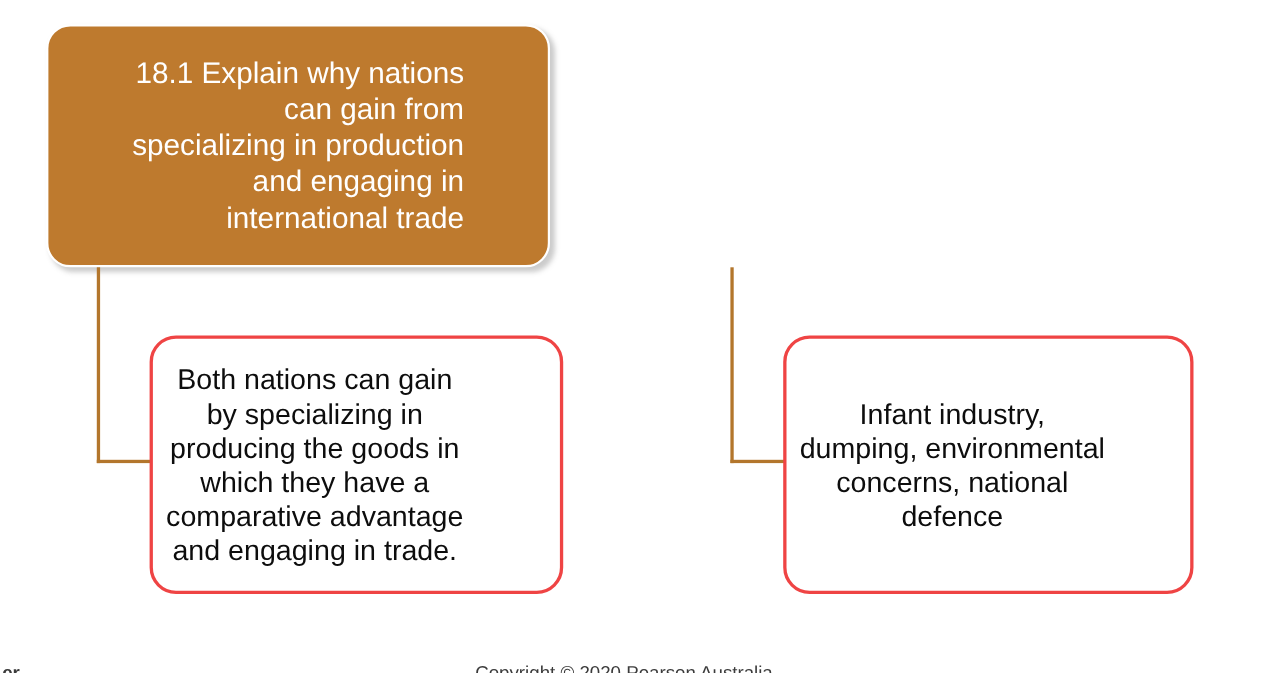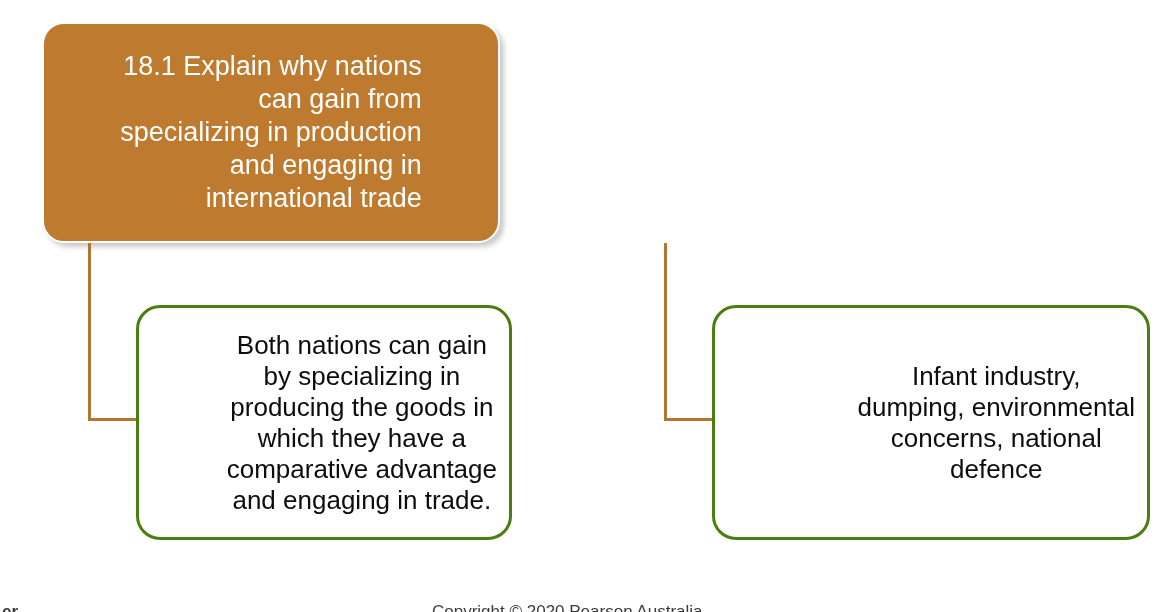--- a/index.html
+++ b/index.html
@@ -47,38 +47,38 @@
   }
 
   #obj-1 { left: 42px;  top: 22px; width: 458px; height: 221px; }
   #obj-2 { left: 620px; top: 22px; width: 460px; height: 221px; }
 
   
   .ans-box {
     position: absolute;
     box-sizing: border-box;
     background: #ffffff;
-    border: 3px solid #4d7c0f;
+    border: 3px solid #ef4444;
     border-radius: 24px;
     display: flex;
     align-items: center;
-    justify-content: flex-end;
+    justify-content: flex-start;
     padding: 4px 12px;
     z-index: 3;
   }
   .ans-text {
     color: #0d0d0d;
     font-size: 26px;
     line-height: 31px;
     text-align: center;
     white-space: pre-line;
   }
 
   #ans-1 { left: 136px; top: 305px; width: 376px; height: 235px; }
-  #ans-2 { left: 712px; top: 305px; width: 438px; height: 235px; }
+  #ans-2 { left: 712px; top: 305px; width: 373px; height: 235px; }
 
   
   .conn { position: absolute; z-index: 1; }
   .conn .v {
     position: absolute;
     width: 3px;
     background: #b3762c;
     left: 0;
     top: 0;
   }

